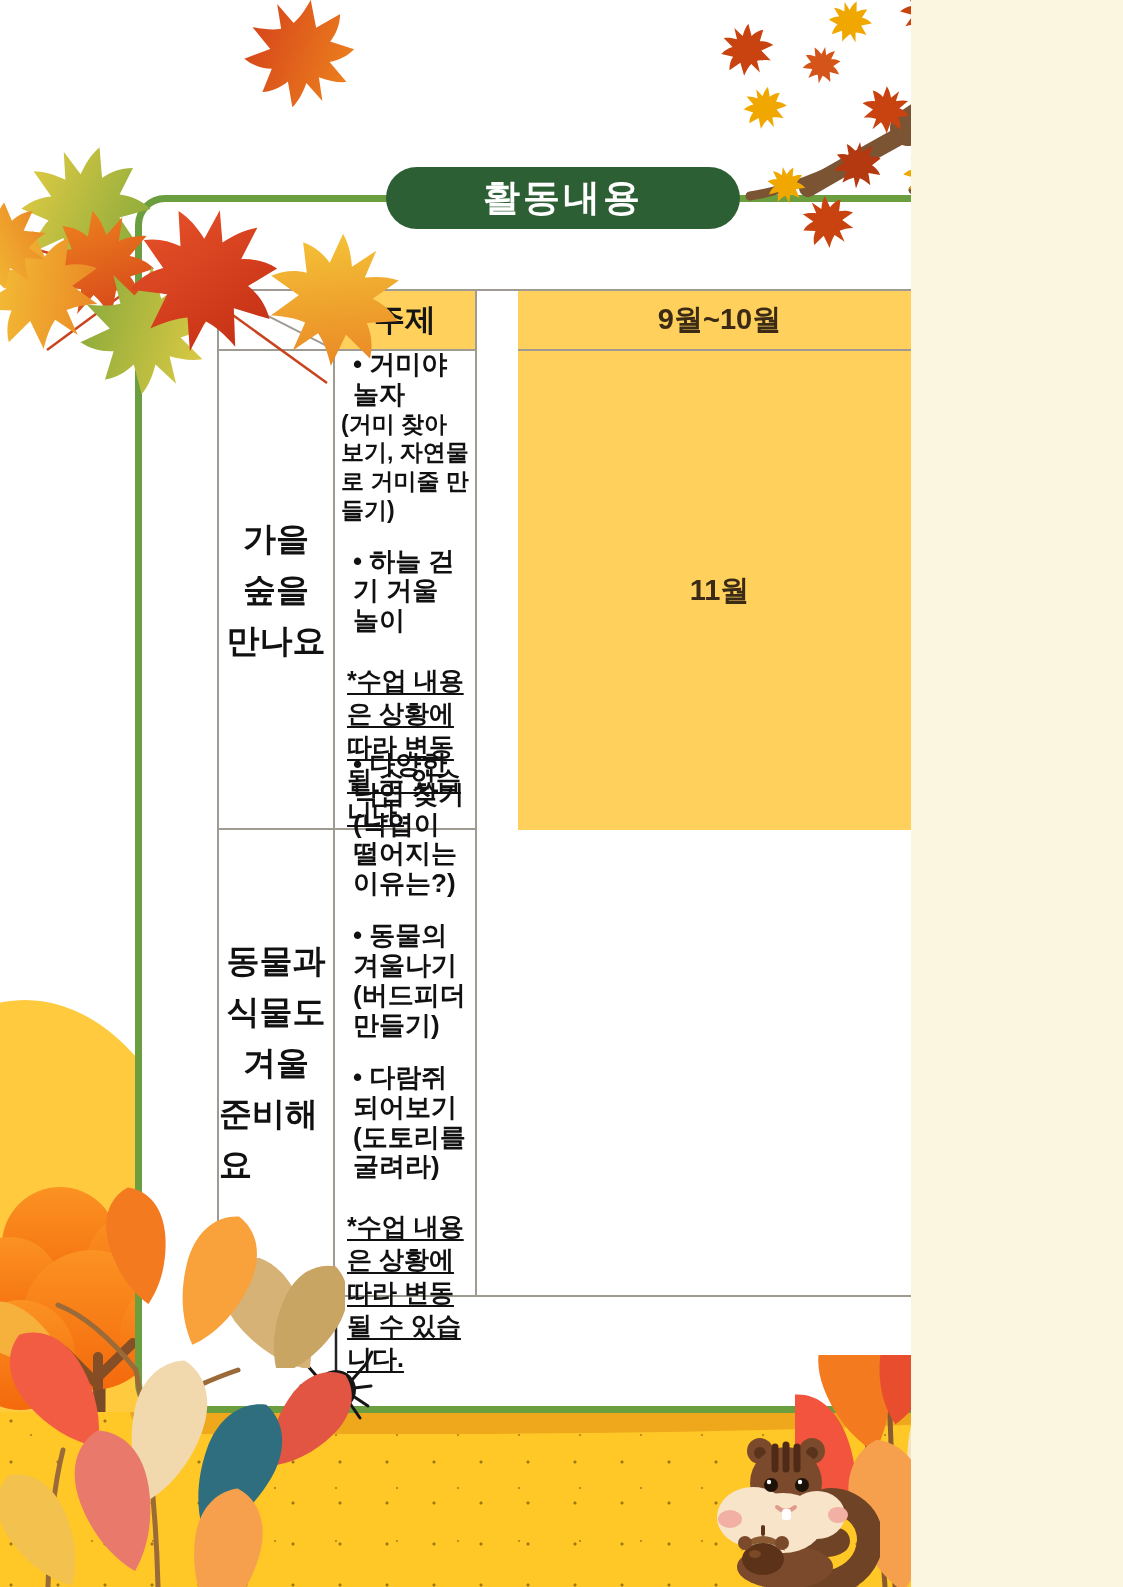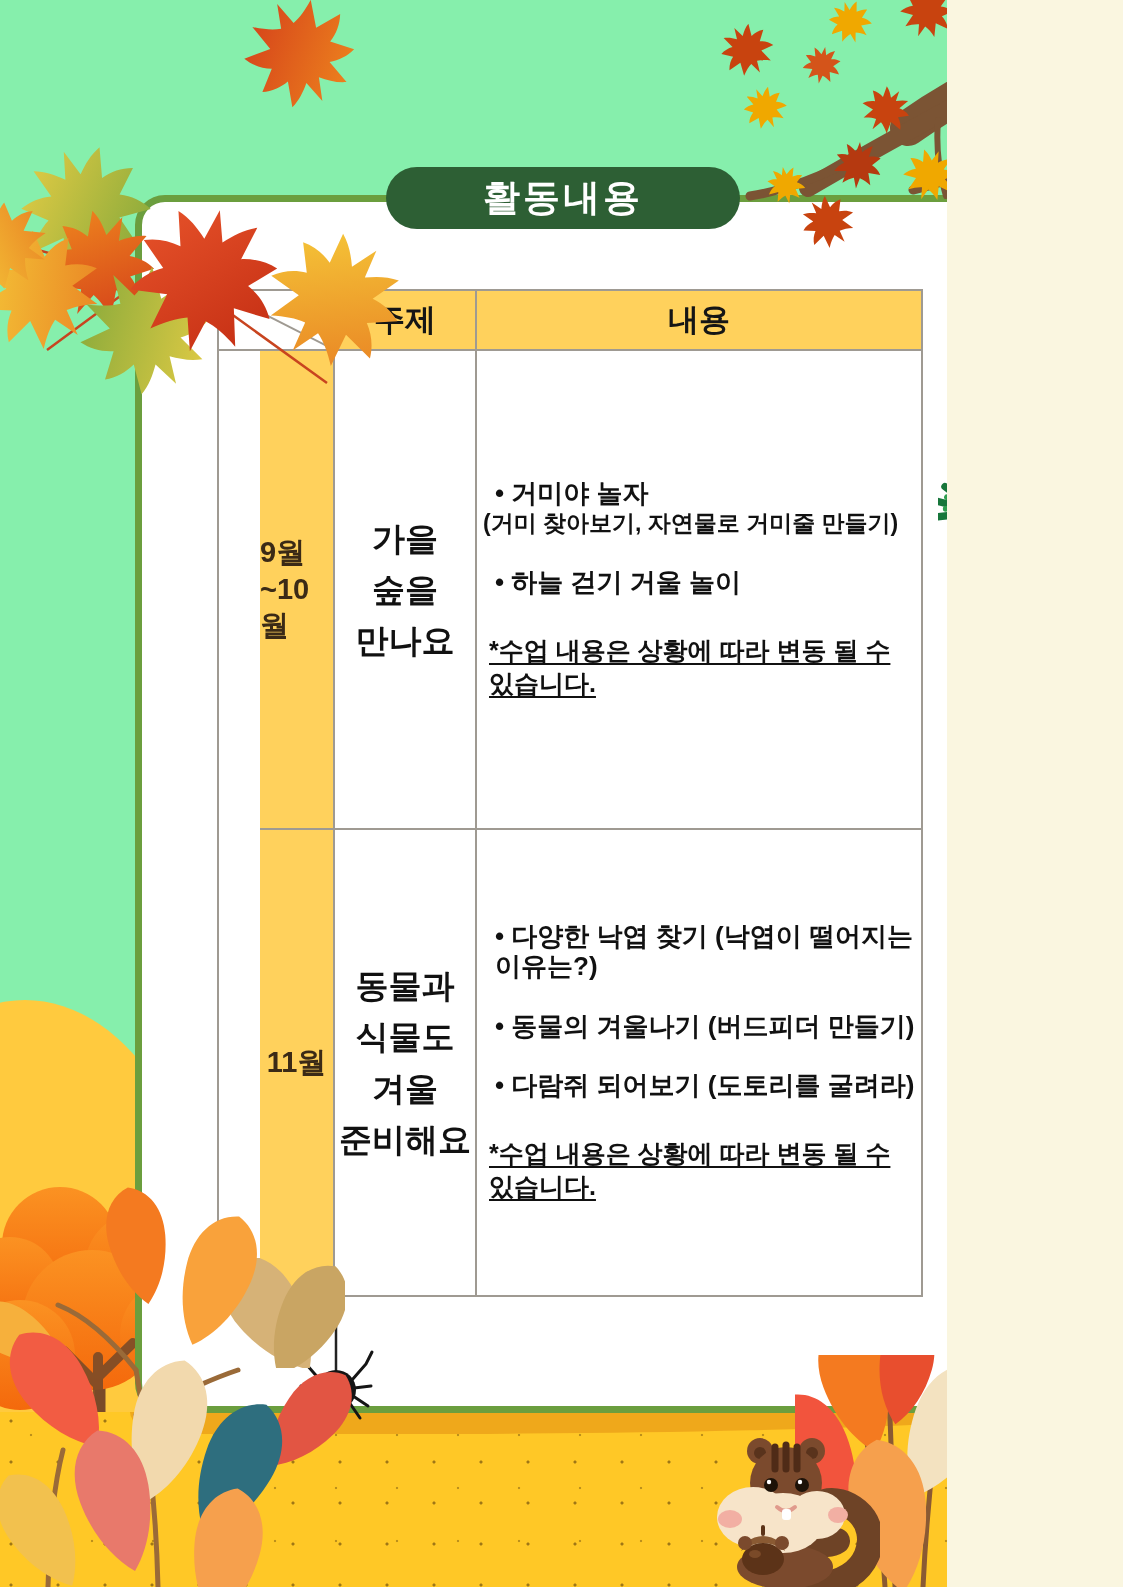--- a/index.html
+++ b/index.html
@@ -1,17 +1,17 @@
 <!DOCTYPE html>
 <html><head>
 <meta charset="utf-8">
 <style>
   html,body{margin:0;padding:0;background:#FAF6E0;}
-  #stage{position:relative;width:911px;height:1587px;overflow:hidden;background:#86efac;
-         font-family:"Liberation Sans",sans-serif;padding-left:36px;}
+  #stage{position:relative;width:911px;height:1587px;overflow:hidden;background:#ffffff;
+         font-family:"Liberation Sans",sans-serif;}
   
   .hill{position:absolute;background:#FFCA3E;border-radius:50%;z-index:1;}
   .hill-left{left:-170px;top:1000px;width:390px;height:640px;}
   .hill-right{left:993px;top:1005px;width:430px;height:640px;}
   .bush{position:absolute;z-index:1;}
   .ground{position:absolute;left:0;top:1412px;width:1123px;height:175px;background:#FFC826;z-index:1;
     background-image:
       radial-gradient(circle at 11px 9px, rgba(80,52,8,.55) 1.3px, transparent 1.8px),
       radial-gradient(circle at 31px 23px, rgba(80,52,8,.38) 1.1px, transparent 1.6px),
       radial-gradient(circle at 19px 31px, rgba(110,72,16,.34) 1px, transparent 1.5px);
@@ -30,22 +30,22 @@
          border:2px solid #9F9A92;background:#fff;}
   .cell{border-right:2px solid #9F9A92;border-bottom:2px solid #9F9A92;box-sizing:border-box;
         display:flex;align-items:center;justify-content:center;}
   .cell:nth-child(3n){border-right:none;}
   .cell.last-row{border-bottom:none;}
   .yellow{background:#FFD15C;}
   .th{font-size:31px;font-weight:800;color:#151515;}
   .corner{background:#fff;padding:0;position:relative;}
   .corner svg{position:absolute;inset:0;width:100%;height:100%;}
   .month{font-size:29px;font-weight:800;color:#3B2A16;margin-left:41px;}
-  .topic{flex-direction:column;font-size:33px;font-weight:800;color:#111;line-height:1.55;text-align:center;}
-  .content{flex-direction:column;align-items:stretch;justify-content:center;row-gap:30px;padding:10px 6px;}
+  .topic{flex-direction:column;font-size:33px;font-weight:800;color:#111;line-height:1.55;text-align:left;}
+  .content{flex-direction:column;align-items:stretch;justify-content:center;row-gap:22px;padding:10px 6px;}
   .item .main{font-size:26px;font-weight:800;color:#111;padding-left:12px;line-height:1.15;}
   .item .sub{font-size:23px;font-weight:800;color:#111;line-height:1.25;}
   .item .sub:empty{display:none;}
   .note{font-size:25px;font-weight:800;color:#111;padding-left:6px;margin-top:6px;
         text-decoration:underline;text-decoration-thickness:2px;text-underline-offset:4px;}
   
   .decor{position:absolute;z-index:4;}
 </style>
 </head>
 <body>
@@ -124,21 +124,20 @@
   <div class="frame"></div>
   <div class="pill">활동내용</div>
 
   <div class="table">
     <div class="cell corner">
       <svg viewBox="0 0 100 100" preserveAspectRatio="none">
         <line x1="0" y1="0" x2="100" y2="100" stroke="#9F9A92" stroke-width="2" vector-effect="non-scaling-stroke"></line>
       </svg>
     </div>
     <div class="cell yellow th">주제</div>
-    <div class="cell yellow th">내용</div>
 
     <div class="cell yellow month">9월~10월</div>
     <div class="cell topic">
       <div>가을</div>
       <div>숲을</div>
       <div>만나요</div>
     </div>
     <div class="cell content">
       <div class="item">
         <div class="main">• 거미야 놀자</div>

